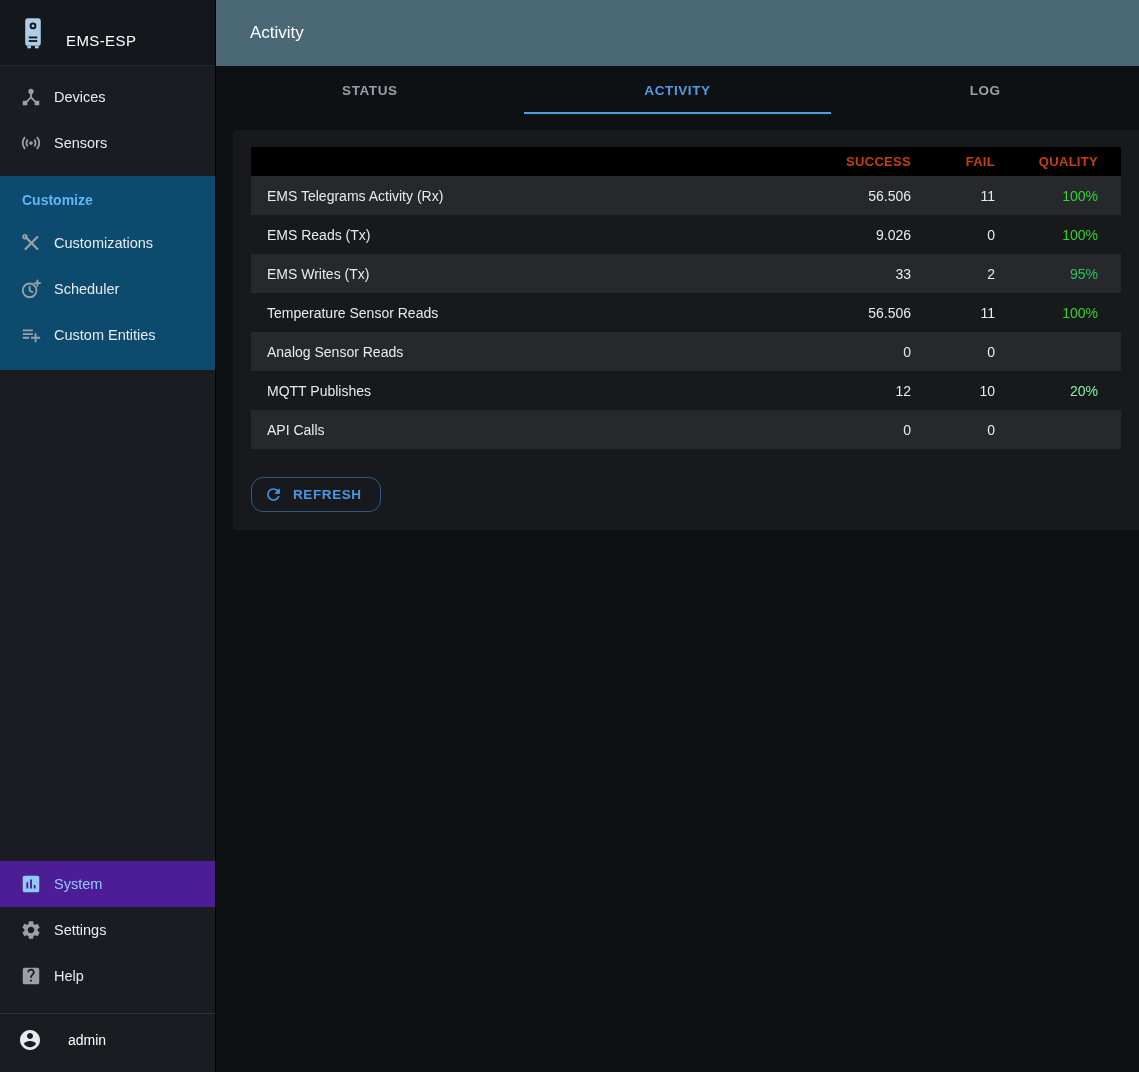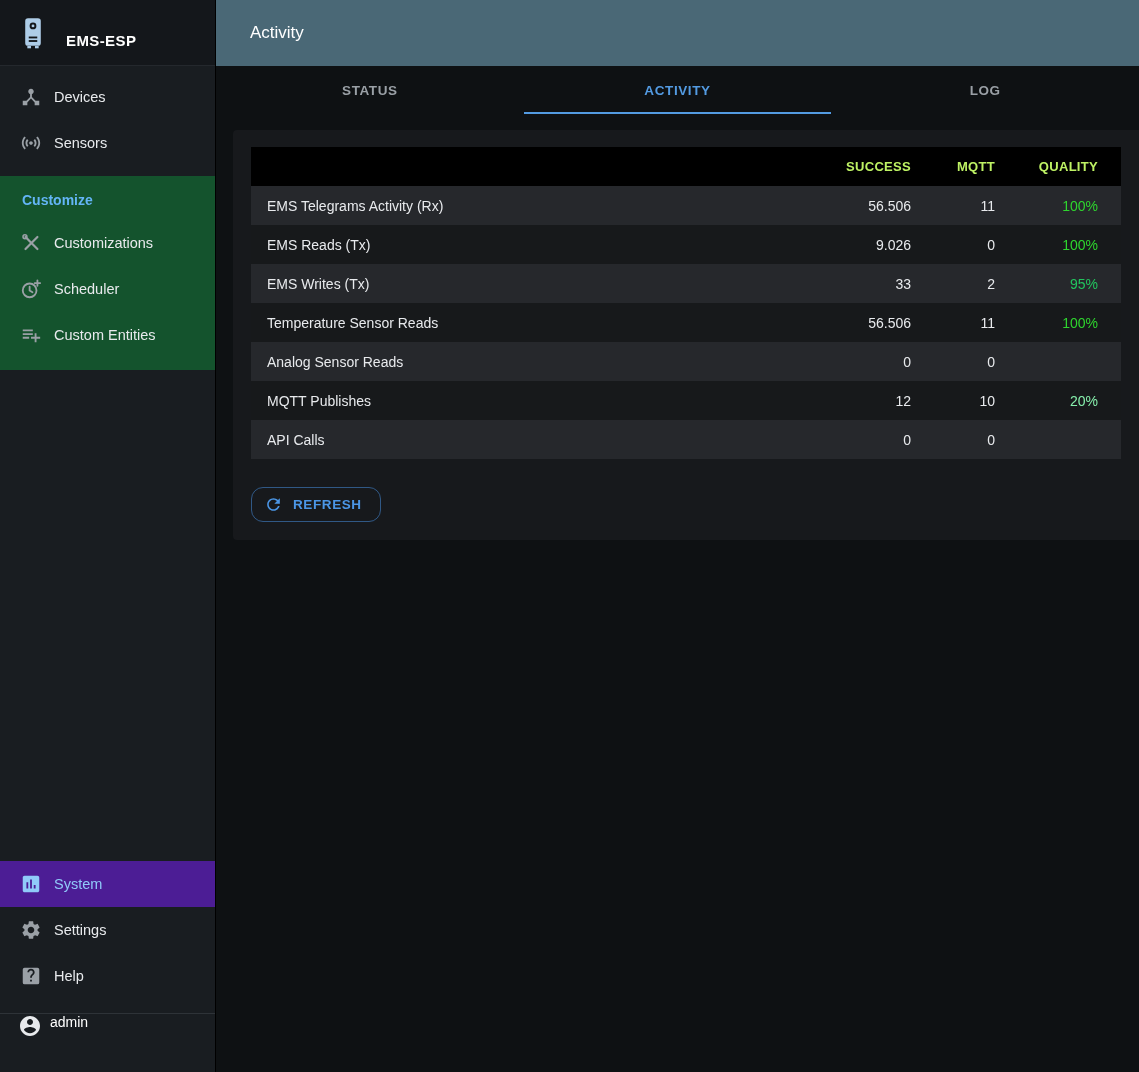--- a/index.html
+++ b/index.html
@@ -16,40 +16,40 @@
   .sidebar {
     width:216px; flex:none; background:#191d21;
     display:flex; flex-direction:column;
     border-right:1px solid #000;
   }
   .sidebar-header {
     height:66px; flex:none; background:#14171b;
     display:flex; align-items:center; padding:0 16px; gap:16px;
     border-bottom:1px solid #24282d;
   }
-  .app-title { font-size:15px; font-weight:700; letter-spacing:.4px; color:#ffffff;margin-top:16px; }
+  .app-title { font-size:15px; font-weight:400; letter-spacing:.4px; color:#ffffff;margin-top:16px; }
 
   .nav-item {
     height:46px; display:flex; align-items:center;
     padding:0 16px; gap:12px; cursor:pointer;
     color:#e8eaed; font-size:14.5px;
   }
   .nav-item .icon { width:22px; height:22px; color:#9aa0a6; flex:none; display:flex; margin-left:4px; }
   .nav-item .icon svg { width:100%; height:100%; }
   .nav-item.selected { background:#4c1d95; color:#90caf9; }
   .nav-item.selected .icon { color:#90caf9; }
 
   .top-group { padding-top:8px; }
-  .customize-panel { background:#14532d; margin-top:10px; padding:16px 0 12px; }
+  .customize-panel { background:#0c4a6e; margin-top:10px; padding:16px 0 12px; }
   .section-label { color:#64b5f6; font-weight:700; font-size:14px; padding:0 16px 12px 22px; }
 
   .spacer { flex:1; }
   .sidebar-divider { height:1px; background:#2e3338; margin:14px 0 0; flex:none; }
   .user-row {
-    height:58px; display:flex; gap:8px;
+    height:58px; display:flex; align-items:center; gap:26px;
     padding:0 16px 6px; cursor:pointer; font-size:14px; color:#ffffff;
   }
   .user-row .icon { width:24px; height:24px; color:#e8eaed; margin-left:2px; display:flex; }
   .user-row .icon svg { width:100%; height:100%; }
 
   
   .main { flex:1; display:flex; flex-direction:column; min-width:0; }
   .appbar {
     height:66px; flex:none; background:#4a6876;
     display:flex; align-items:center; padding:0 34px;
@@ -71,22 +71,22 @@
   .card {
     margin:16px 0 0 17px;
     background:#17191c;
     border-radius:4px 0 0 4px;
     padding:17px 18px 18px;
   }
 
   .table { width:100%; }
   .trow { display:flex; align-items:center; height:39px; font-size:14px; }
   .trow.thead {
-    background:#000000; height:39px;
-    font-size:13px; font-weight:700; color:#bef264; letter-spacing:.3px;
+    background:#000000; height:29px;
+    font-size:13px; font-weight:700; color:#c2410c; letter-spacing:.3px;
   }
   .trow:not(.thead):nth-child(even) { background:#26282c; }
   .trow:not(.thead):nth-child(odd)  { background:#17191b; }
   .c-name { flex:1; padding:0 16px; white-space:nowrap; overflow:hidden; }
   .c-num  { width:112px; flex:none; text-align:right; padding-right:16px; }
   .c-fail { width:84px;  flex:none; text-align:right; padding-right:16px; }
   .c-qual { width:110px; flex:none; text-align:right; padding-right:23px; }
 
   .refresh-btn {
     margin-top:28px;
@@ -228,21 +228,21 @@
       <div class="tab">LOG</div>
     </div>
 
     <div class="content">
       <div class="card">
 
         <div class="table">
           <div class="trow thead">
             <div class="c-name"></div>
             <div class="c-num">SUCCESS</div>
-            <div class="c-fail">MQTT</div>
+            <div class="c-fail">FAIL</div>
             <div class="c-qual">QUALITY</div>
           </div>
 
           <div class="trow">
             <div class="c-name">EMS Telegrams Activity (Rx)</div>
             <div class="c-num">56.506</div>
             <div class="c-fail">11</div>
             <div class="c-qual" style="color: rgb(46, 213, 46);">100%</div>
           </div>
 

